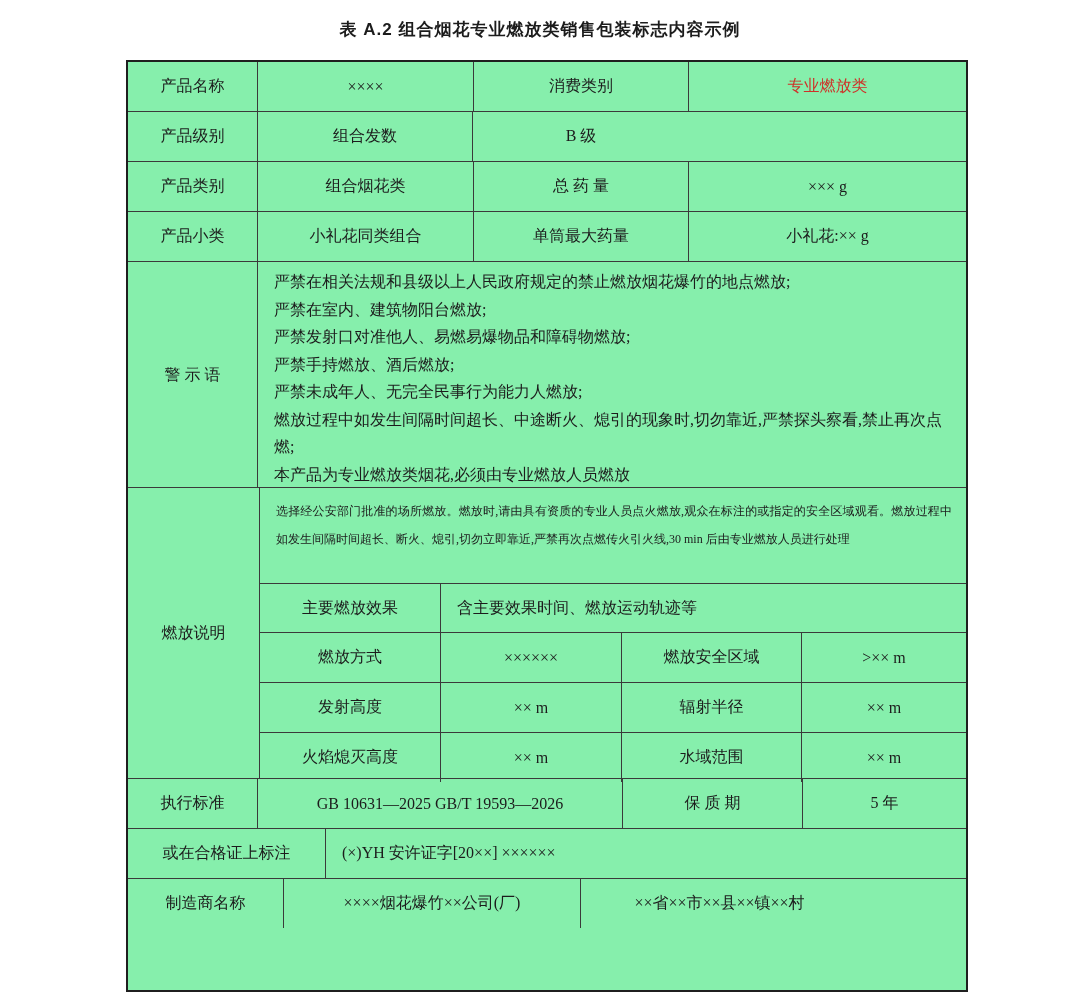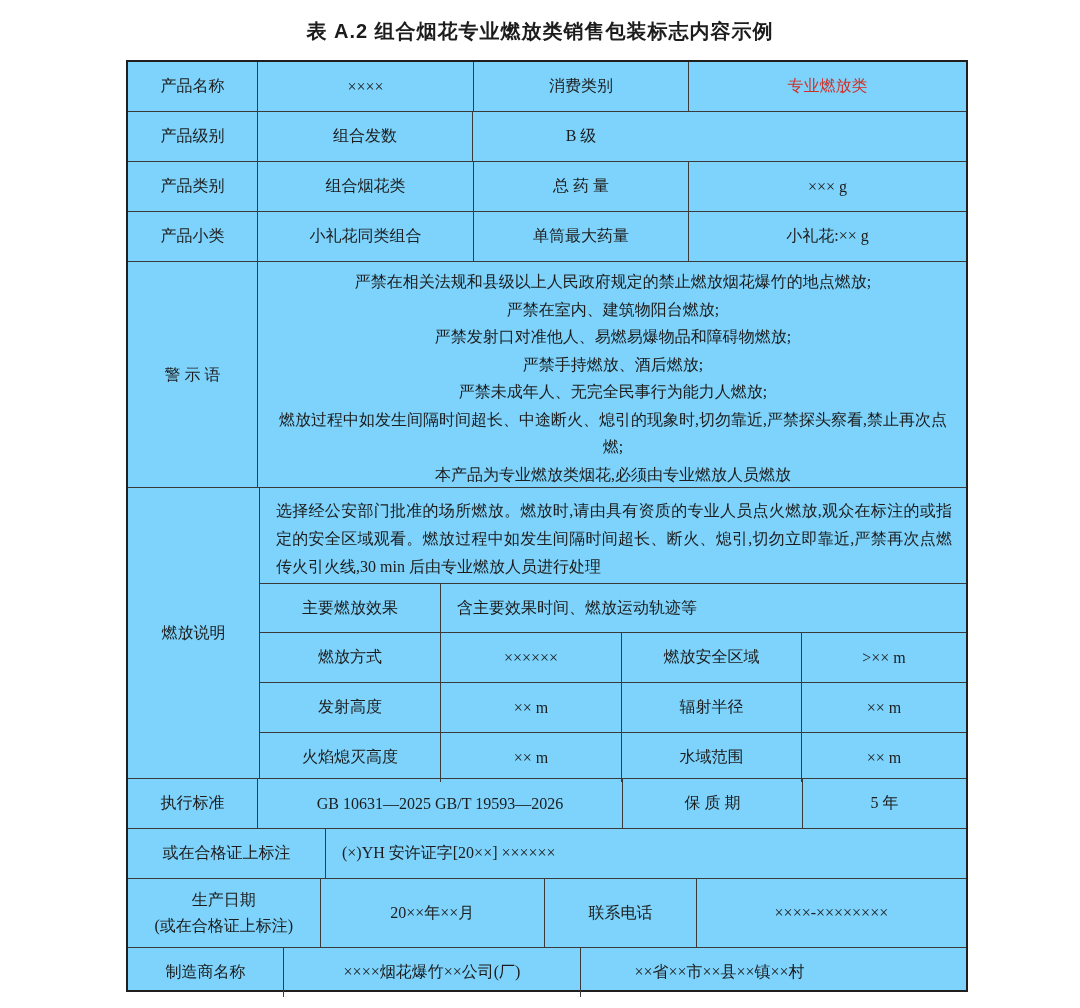--- a/index.html
+++ b/index.html
@@ -6,57 +6,57 @@
   html,body { width:1080px; height:1008px; background:#ffffff; }
   body {
     font-family:"Liberation Serif","DejaVu Serif",serif;
     color:#1c1c1c;
     position:relative;
   }
   .page-title {
     position:absolute; left:0; top:18px; width:1080px;
     text-align:center;
     font-family:"Liberation Sans","DejaVu Sans",sans-serif;
-    font-weight:bold; font-size:20px; letter-spacing:1px;
+    font-weight:bold; font-size:17px; letter-spacing:1px;
   }
   .doc-table {
     position:absolute; left:126px; top:60px;
     width:842px; height:932px;
     border:2px solid #1f1f1f;
-    background:#7dd3fc;
+    background:#86efac;
   }
   .row { display:flex; border-bottom:1px solid #3a3a3a; width:838px; }
   .row:last-child { border-bottom:none; }
   .cell {
     border-right:1px solid #3a3a3a;
     display:flex; align-items:center; justify-content:center;
     font-size:16px; text-align:center; overflow:hidden;
   }
   .cell:last-child { border-right:none; }
   .h49 { height:49px; }
   .w130{width:130px;} .w216{width:216px;} .w215{width:215px;} .w277{width:277px;}
   .w132{width:156px;} .w198{width:198px;} .w365{width:365px;} .w180{width:180px;}
   .w163{width:163px;} .w231{width:231px;} .w181{width:181px;} .w164{width:164px;}
   .w525{width:525px;} .w640{width:640px;} .w706{width:706px;} .w708{width:708px;}
   .w297{width:297px;}
   .red { color:#cf3028; }
   .leftText {
-    justify-content:flex-start; text-align:center;
+    justify-content:flex-start; text-align:left;
     align-items:flex-start; padding:6px 14px 6px 16px;
     white-space:pre-line; line-height:27.5px;
   }
   .warning-row { height:226px; }
   .discharge-row { height:291px; }
   .sub-col { display:flex; flex-direction:column; }
   .sub-row { display:flex; border-bottom:1px solid #3a3a3a; width:706px; }
   .sub-row:last-child { border-bottom:none; }
   .intro-cell {
     height:95px; width:706px;
     padding:9px 14px 0 16px;
-    font-size:16px; line-height:28px;
+    font-size:12px; line-height:28px;
     text-align:justify; overflow:hidden;
   }
   .h48 { height:48px; }
   .h68 { height:68px; }
   .two-line { white-space:pre-line; line-height:26px; }
   .left-val { justify-content:flex-start; padding-left:16px; text-align:left; }
 </style>
 </head>
 <body>
 
@@ -138,27 +138,20 @@
     <div class="cell h49 w365">GB 10631—2025 GB/T 19593—2026</div>
     <div class="cell h49 w180">保 质 期</div>
     <div class="cell h49 w163">5 年</div>
   </div>
 
   <div class="row">
     <div class="cell h49 w198">或在合格证上标注</div>
     <div class="cell h49 w640 left-val">(×)YH 安许证字[20××] ××××××</div>
   </div>
 
-  <div class="row">
-    <div class="cell h68 w198 two-line">生产日期
-(或在合格证上标注)</div>
-    <div class="cell h68 w231">20××年××月</div>
-    <div class="cell h68 w132">联系电话</div>
-    <div class="cell h68 w277">××××-××××××××</div>
-  </div>
 
   <div class="row">
     <div class="cell h49 w132">制造商名称</div>
     <div class="cell h49 w297">××××烟花爆竹××公司(厂)</div>
     <div class="cell h49 w277">××省××市××县××镇××村</div>
   </div>
 
 </div>
 
 </body></html>

